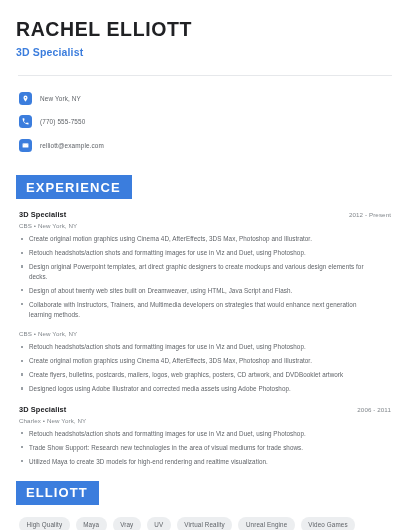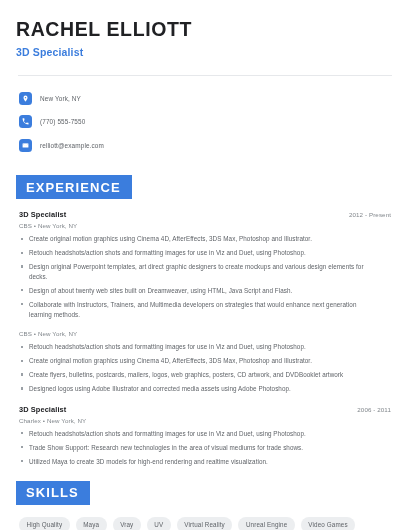--- a/index.html
+++ b/index.html
@@ -219,21 +219,21 @@
       <div class="job-meta">Charlex • New York, NY</div>
       <ul class="bullets">
         <li>Retouch headshots/action shots and formatting images for use in Viz and Duet, using Photoshop.</li>
         <li>Trade Show Support: Research new technologies in the area of visual mediums for trade shows.</li>
         <li>Utilized Maya to create 3D models for high-end rendering and realtime visualization.</li>
       </ul>
     </div>
   </div>
 
   <div class="skills-wrap">
-    <div class="section-tag">SKILLS</div>
+    <div class="section-tag">ELLIOTT</div>
     <div class="skill-list">
       <span class="skill">High Quality</span>
       <span class="skill">Maya</span>
       <span class="skill">Vray</span>
       <span class="skill">UV</span>
       <span class="skill">Virtual Reality</span>
       <span class="skill">Unreal Engine</span>
       <span class="skill">Video Games</span>
 
     </div>

